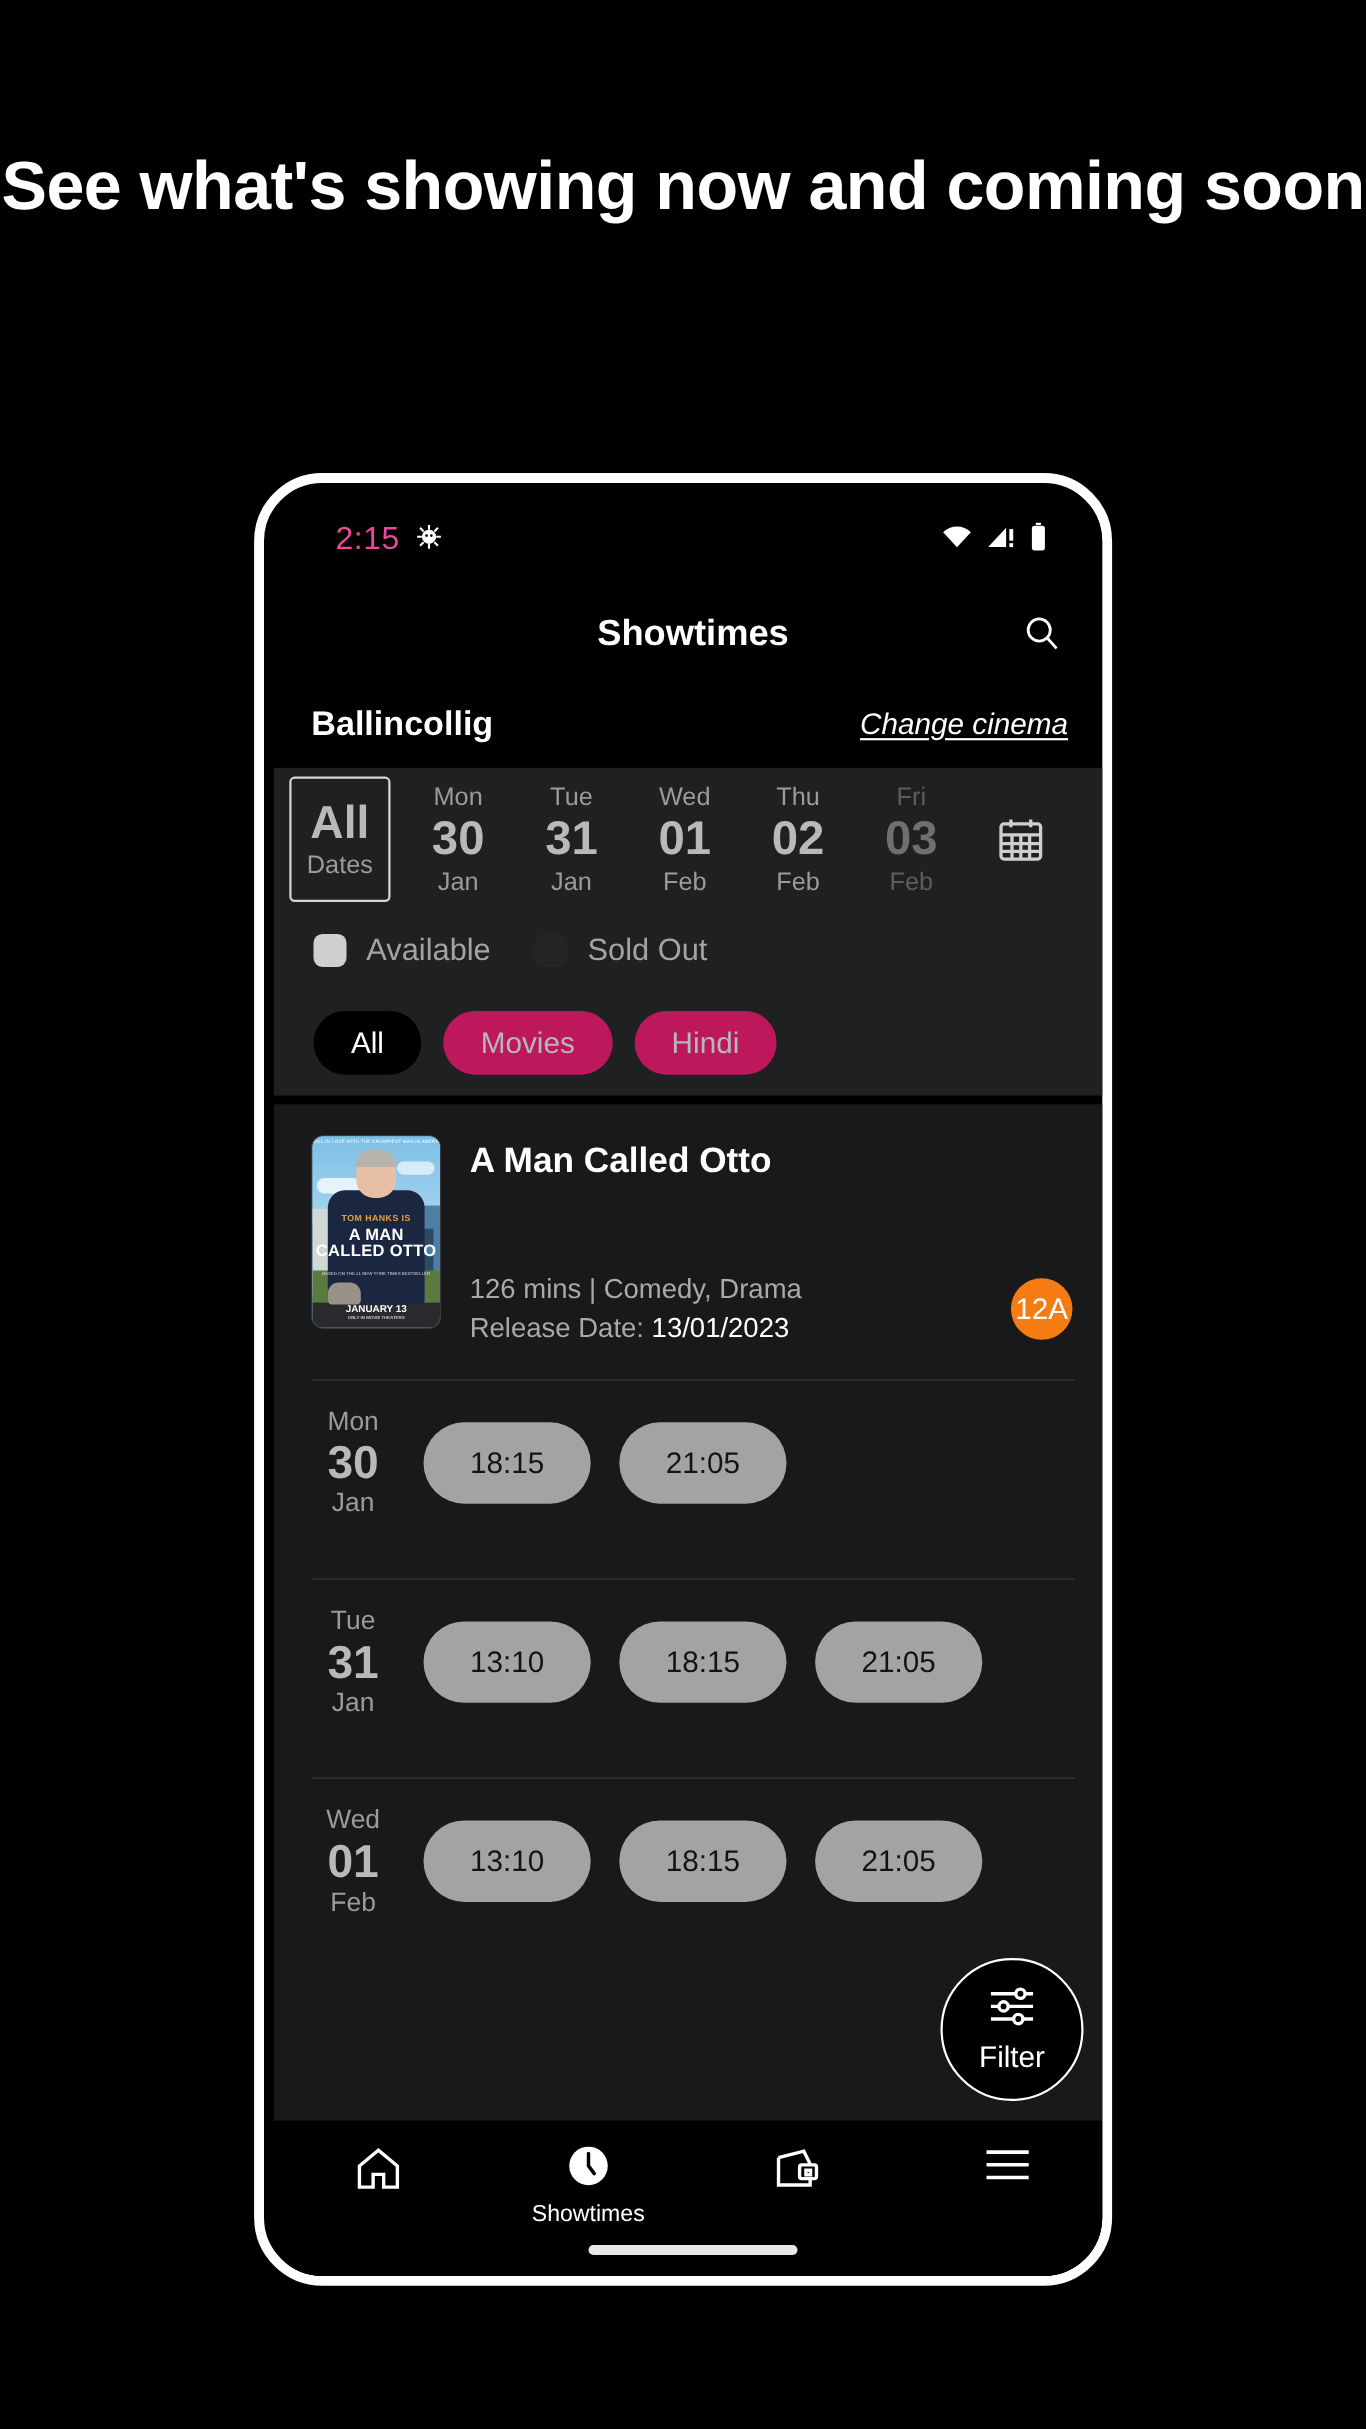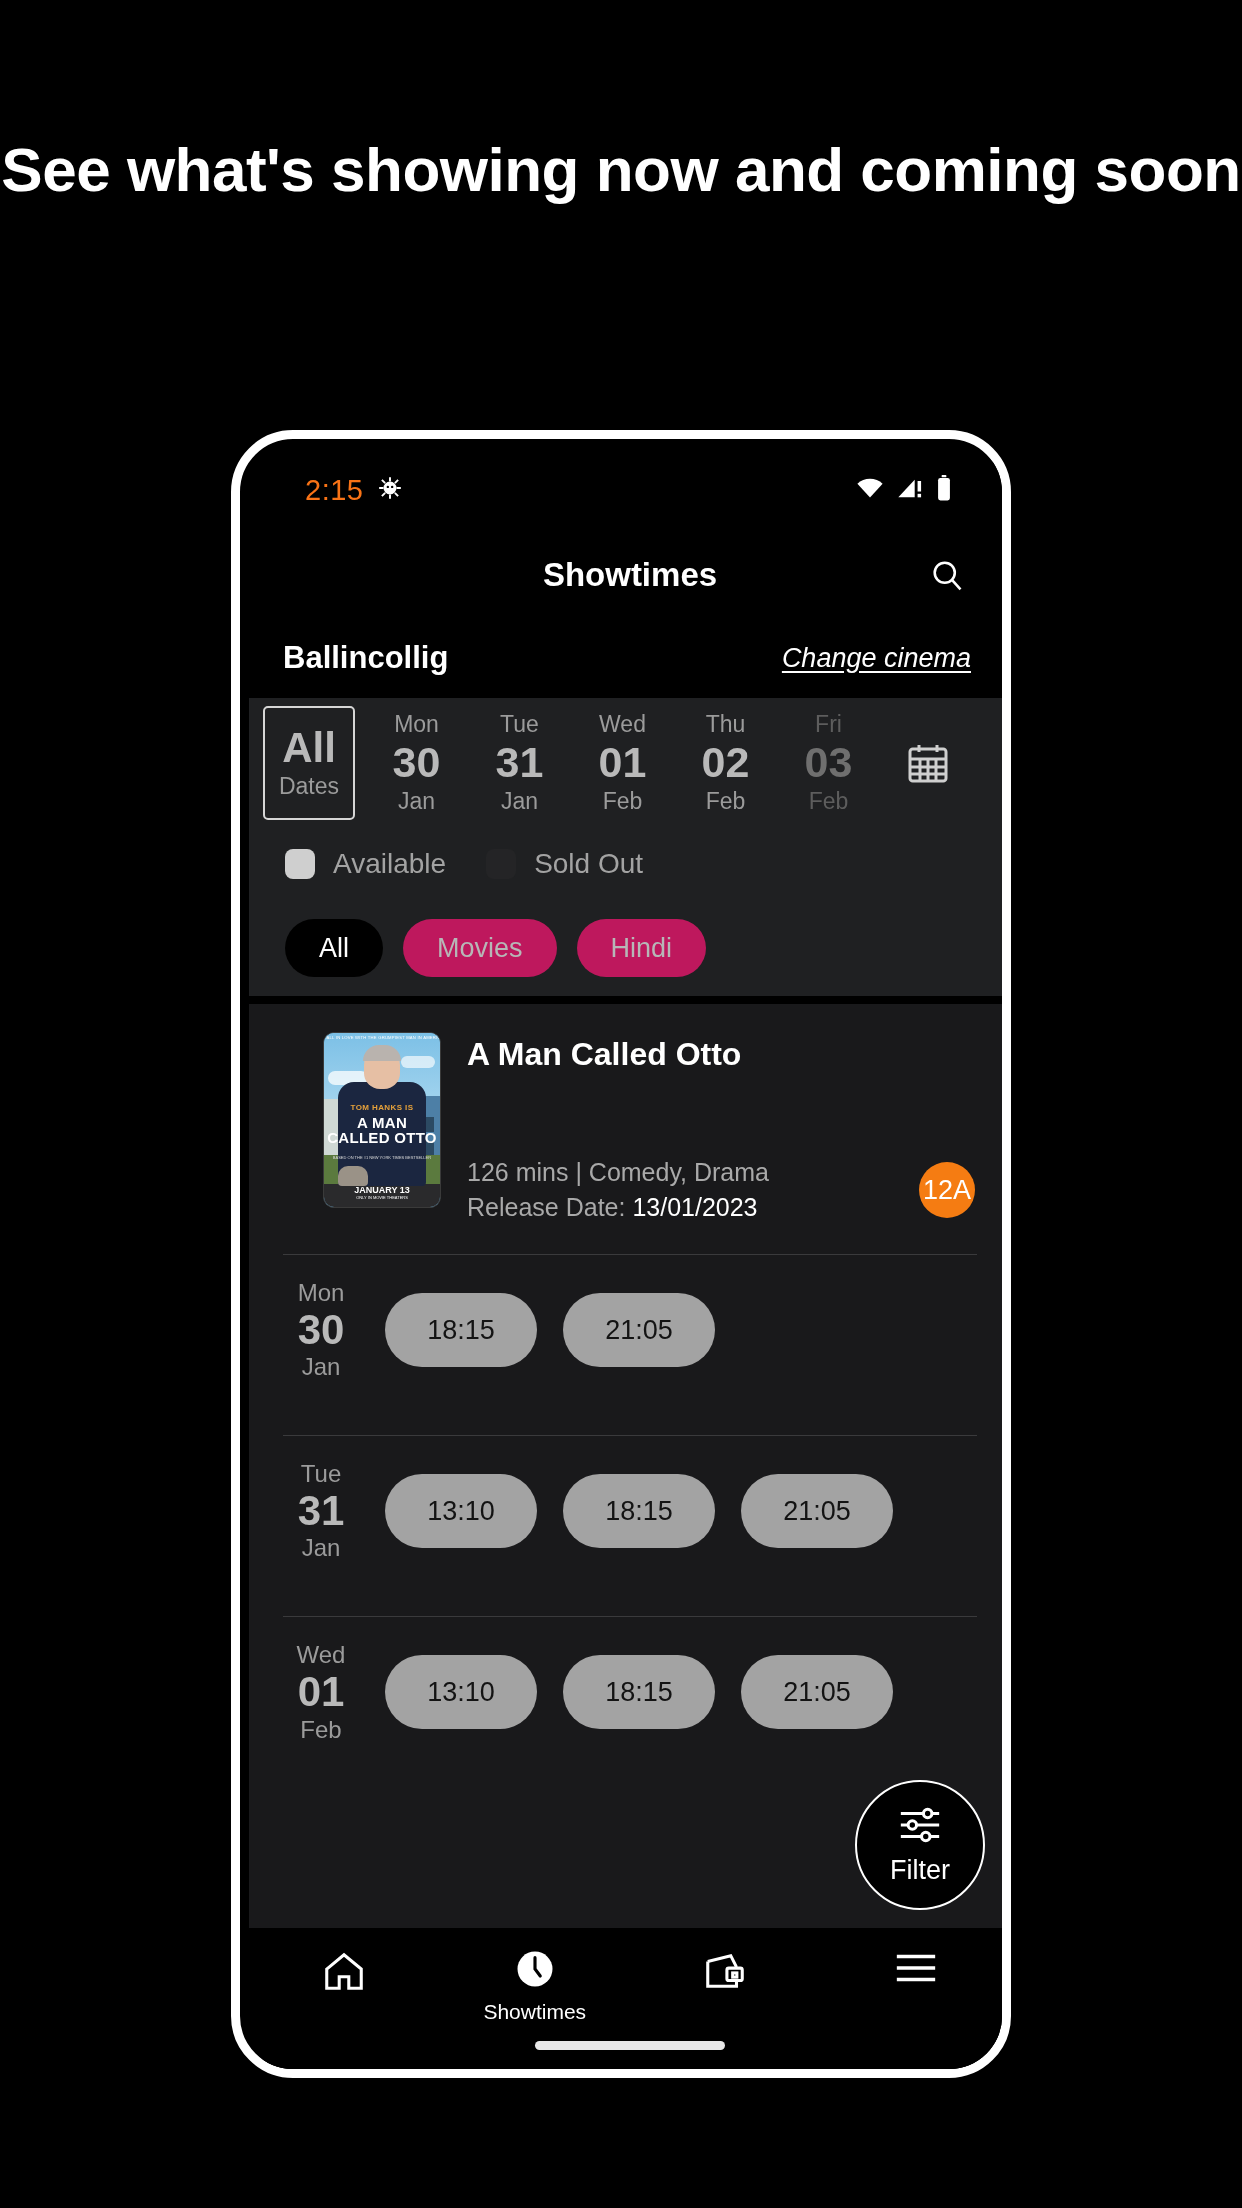--- a/index.html
+++ b/index.html
@@ -51,21 +51,21 @@
   
   .statusbar{
     height:84px;
     display:flex;
     align-items:center;
     justify-content:space-between;
     padding:0 58px 0 56px;
     flex:none;
   }
   .sb-left{ display:flex; align-items:center; gap:14px; }
-  .sb-time{ color:#f97316; font-size:29px; font-weight:400; letter-spacing:0.5px;}
+  .sb-time{ color:#ec4899; font-size:29px; font-weight:400; letter-spacing:0.5px;}
   .sb-right{ display:flex; align-items:center; gap:11px; }
 
   
   .appbar{
     height:86px;
     position:relative;
     display:flex;
     align-items:center;
     justify-content:center;
     flex:none;
@@ -171,21 +171,20 @@
 
   
   .poster{
     width:118px; height:176px;
     border-radius:11px;
     overflow:hidden;
     flex:none;
     position:relative;
     background:#6fb4dd;
     border:1px solid #3a3a3a;
-    margin-left:40px;
   }
   .poster .sky{position:absolute;left:0;top:0;right:0;height:46%;
     background:linear-gradient(#7cc0e6,#a7d6ef);}
   .poster .cloud1{position:absolute;left:4px;top:22%;width:40px;height:14px;
     background:rgba(255,255,255,.75);border-radius:10px;}
   .poster .cloud2{position:absolute;right:5px;top:13%;width:34px;height:12px;
     background:rgba(255,255,255,.65);border-radius:10px;}
   .poster .houseL{position:absolute;left:0;top:38%;width:33%;height:45%;
     background:#cfd8d4;}
   .poster .houseR{position:absolute;right:0;top:36%;width:33%;height:47%;

